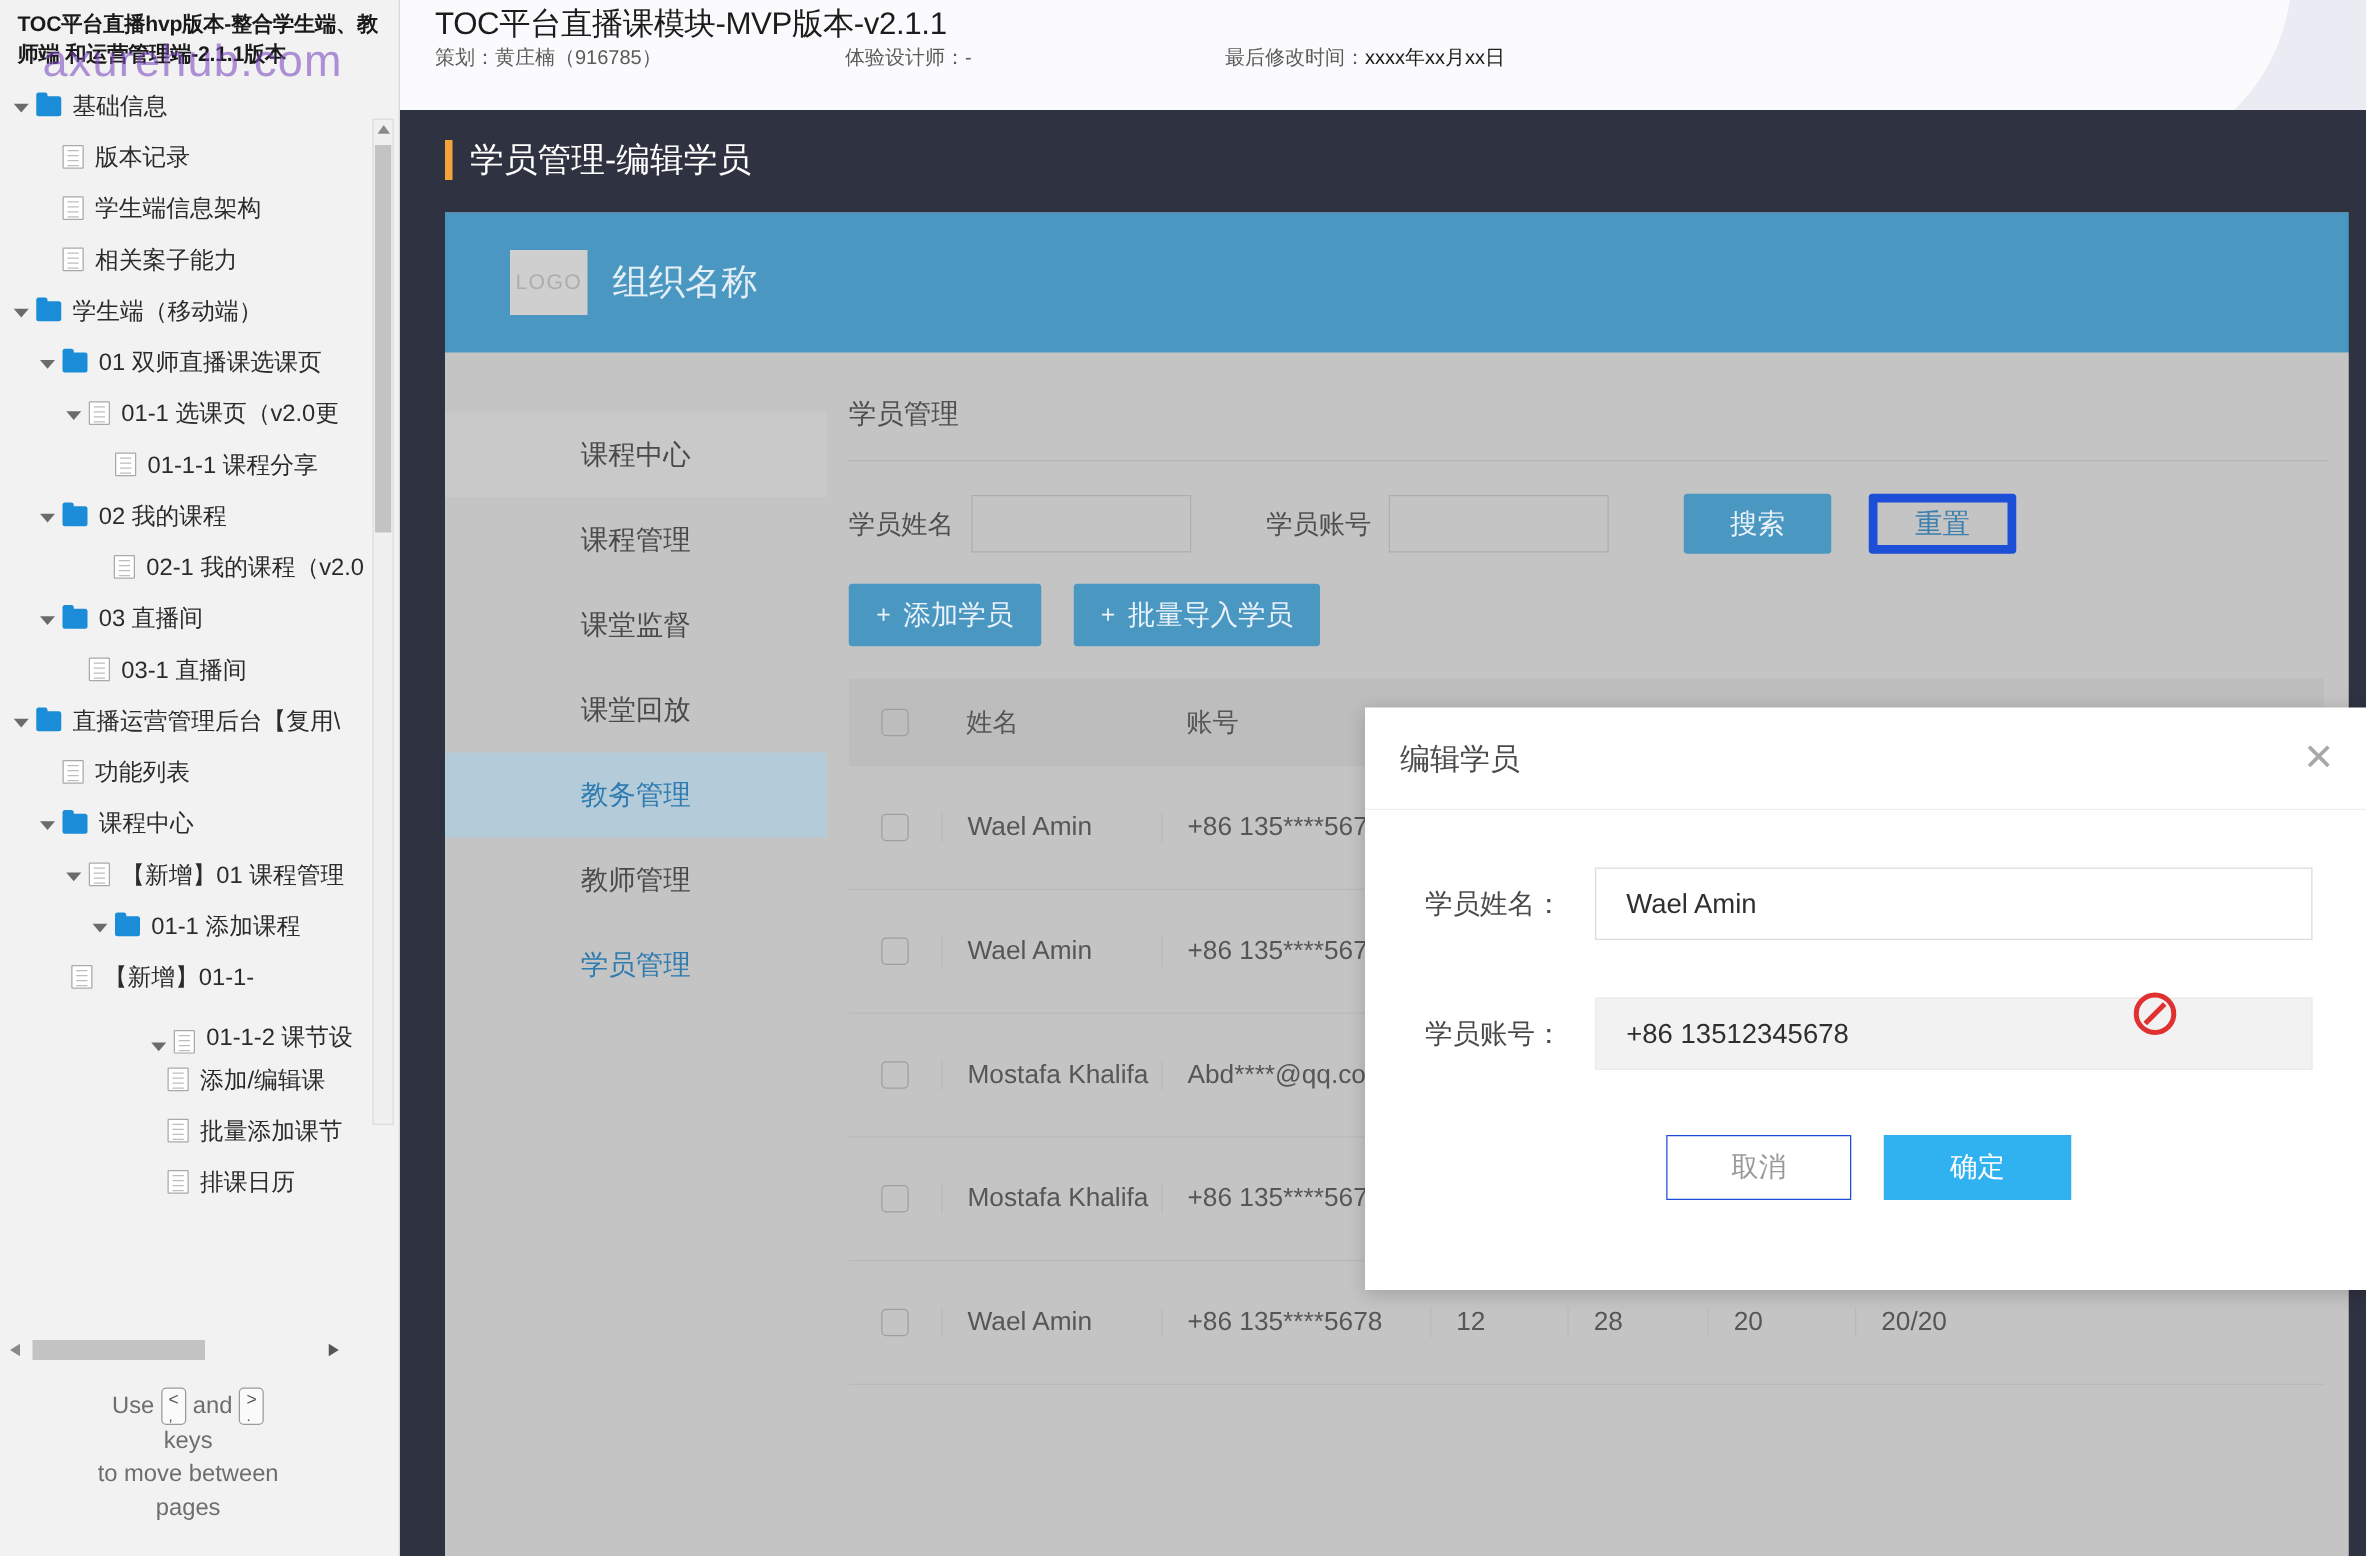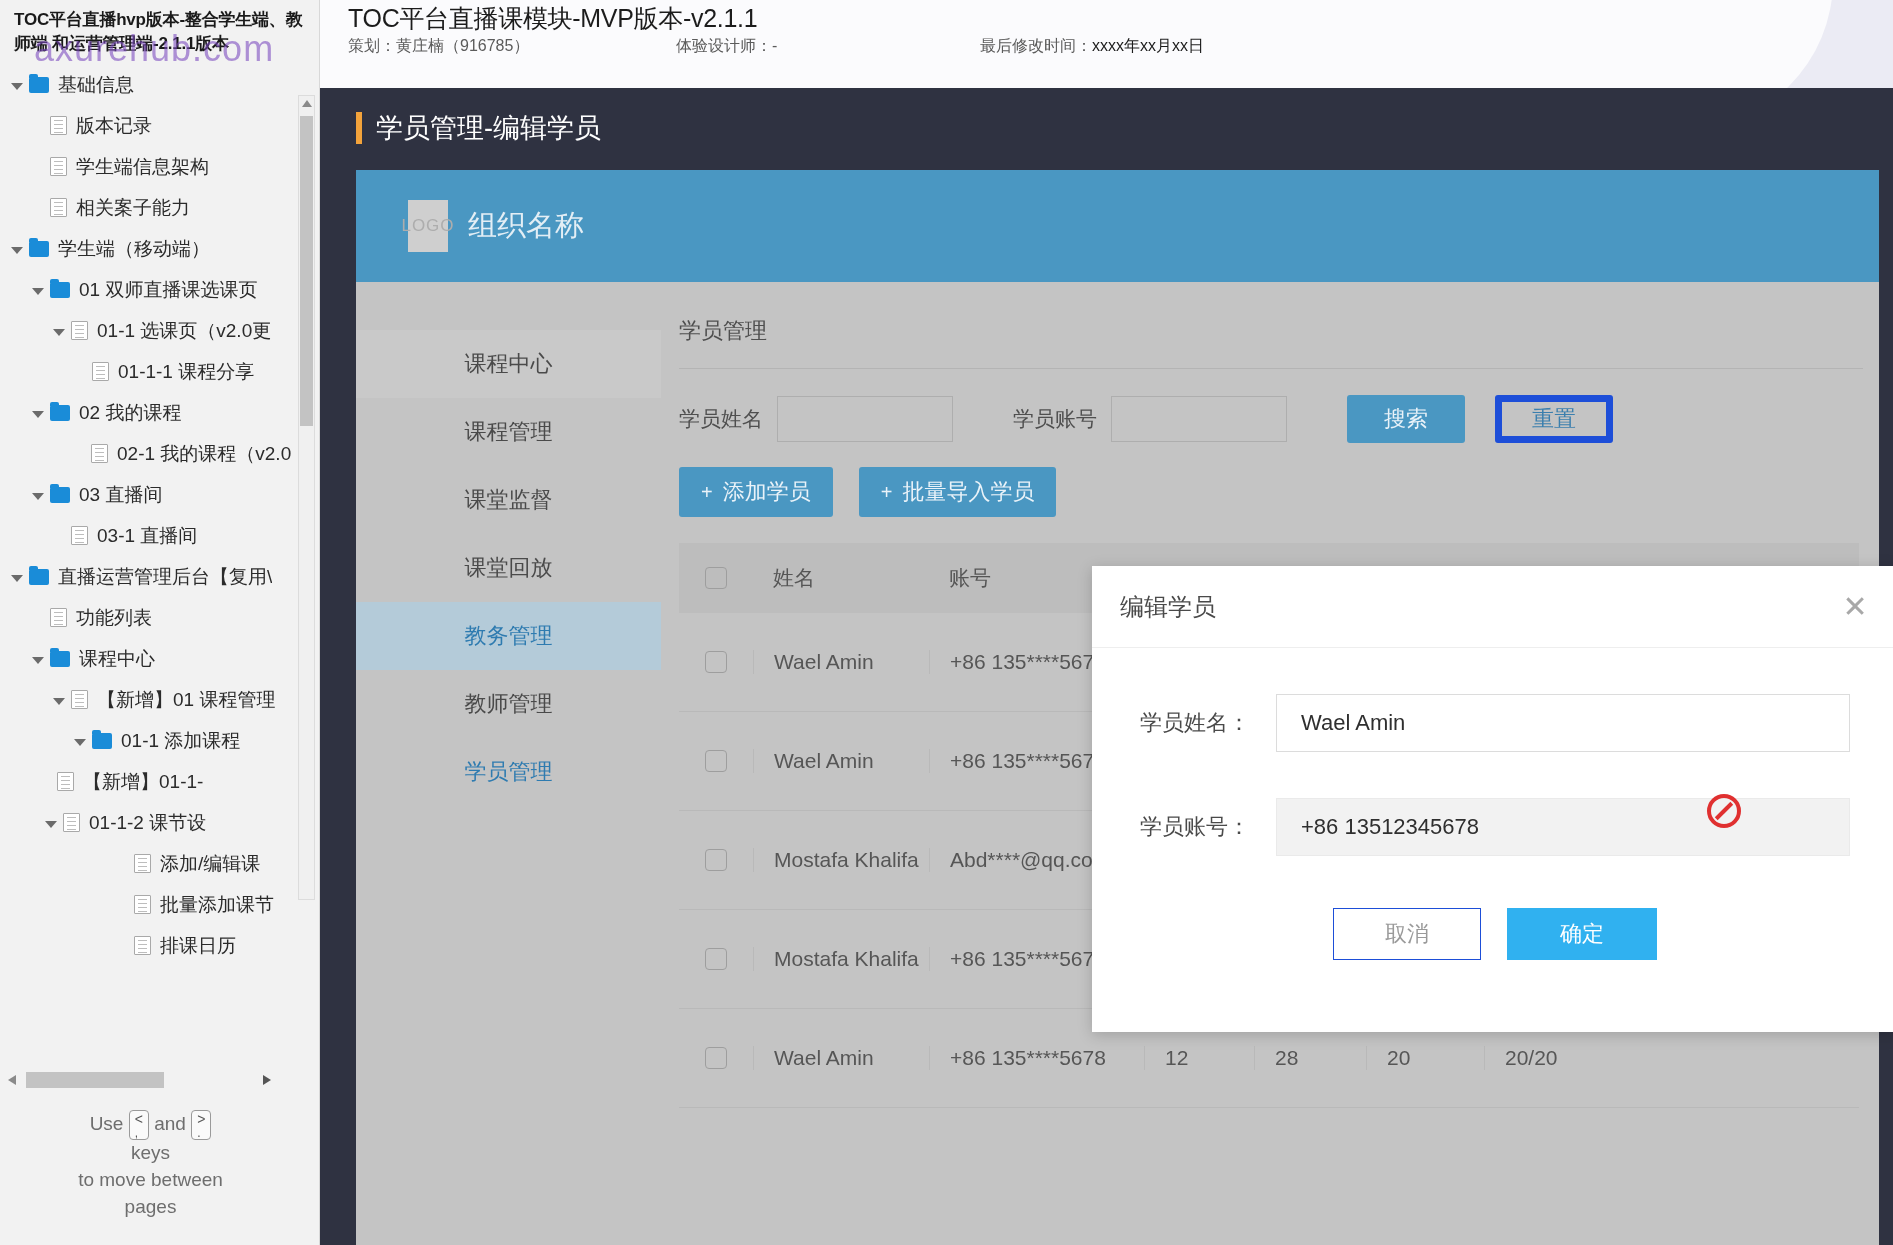--- a/index.html
+++ b/index.html
@@ -163,21 +163,21 @@
 
   #app-shell {
     position: absolute; left: 36px; top: 82px; right: 0; bottom: 0;
     background: #c4c4c4;
   }
   #app-topbar {
     height: 112px; background: #4a97c2; display: flex; align-items: center;
     padding-left: 52px;
   }
   #logo-box {
-    width: 40px; height: 52px; background: #cfcfcf; color: #adadad;
+    width: 62px; height: 52px; background: #cfcfcf; color: #adadad;
     display: flex; align-items: center; justify-content: center;
     font-size: 17px; letter-spacing: 1px;
   }
   #org-name { margin-left: 20px; font-size: 29px; color: #e3eef5; }
 
   #app-body { display: flex; height: calc(100% - 112px); }
   #app-nav { width: 305px; padding-top: 48px; flex: 0 0 305px; }
   .nav-item {
     height: 68px; display: flex; align-items: center; justify-content: center;
     font-size: 22px; color: #4a4a4a;
@@ -381,21 +381,21 @@
         <div class="tree-node" style="padding-left: 73px;">
           <span class="caret open"></span>
           <span class="icon-folder"></span>
           <span class="tree-label">01-1 添加课程</span>
         </div>
         <div class="tree-node" style="padding-left: 38px;">
           <span class="caret"></span>
           <span class="icon-page"></span>
           <span class="tree-label">【新增】01-1-</span>
         </div>
-        <div class="tree-node" style="padding-left: 44px;">
+        <div class="tree-node" style="padding-left: 120px; align-items: flex-end;">
           <span class="caret open"></span>
           <span class="icon-page"></span>
           <span class="tree-label">01-1-2 课节设</span>
         </div>
         <div class="tree-node" style="padding-left: 115px;">
           <span class="caret"></span>
           <span class="icon-page"></span>
           <span class="tree-label">添加/编辑课</span>
         </div>
         <div class="tree-node" style="padding-left: 115px;">

